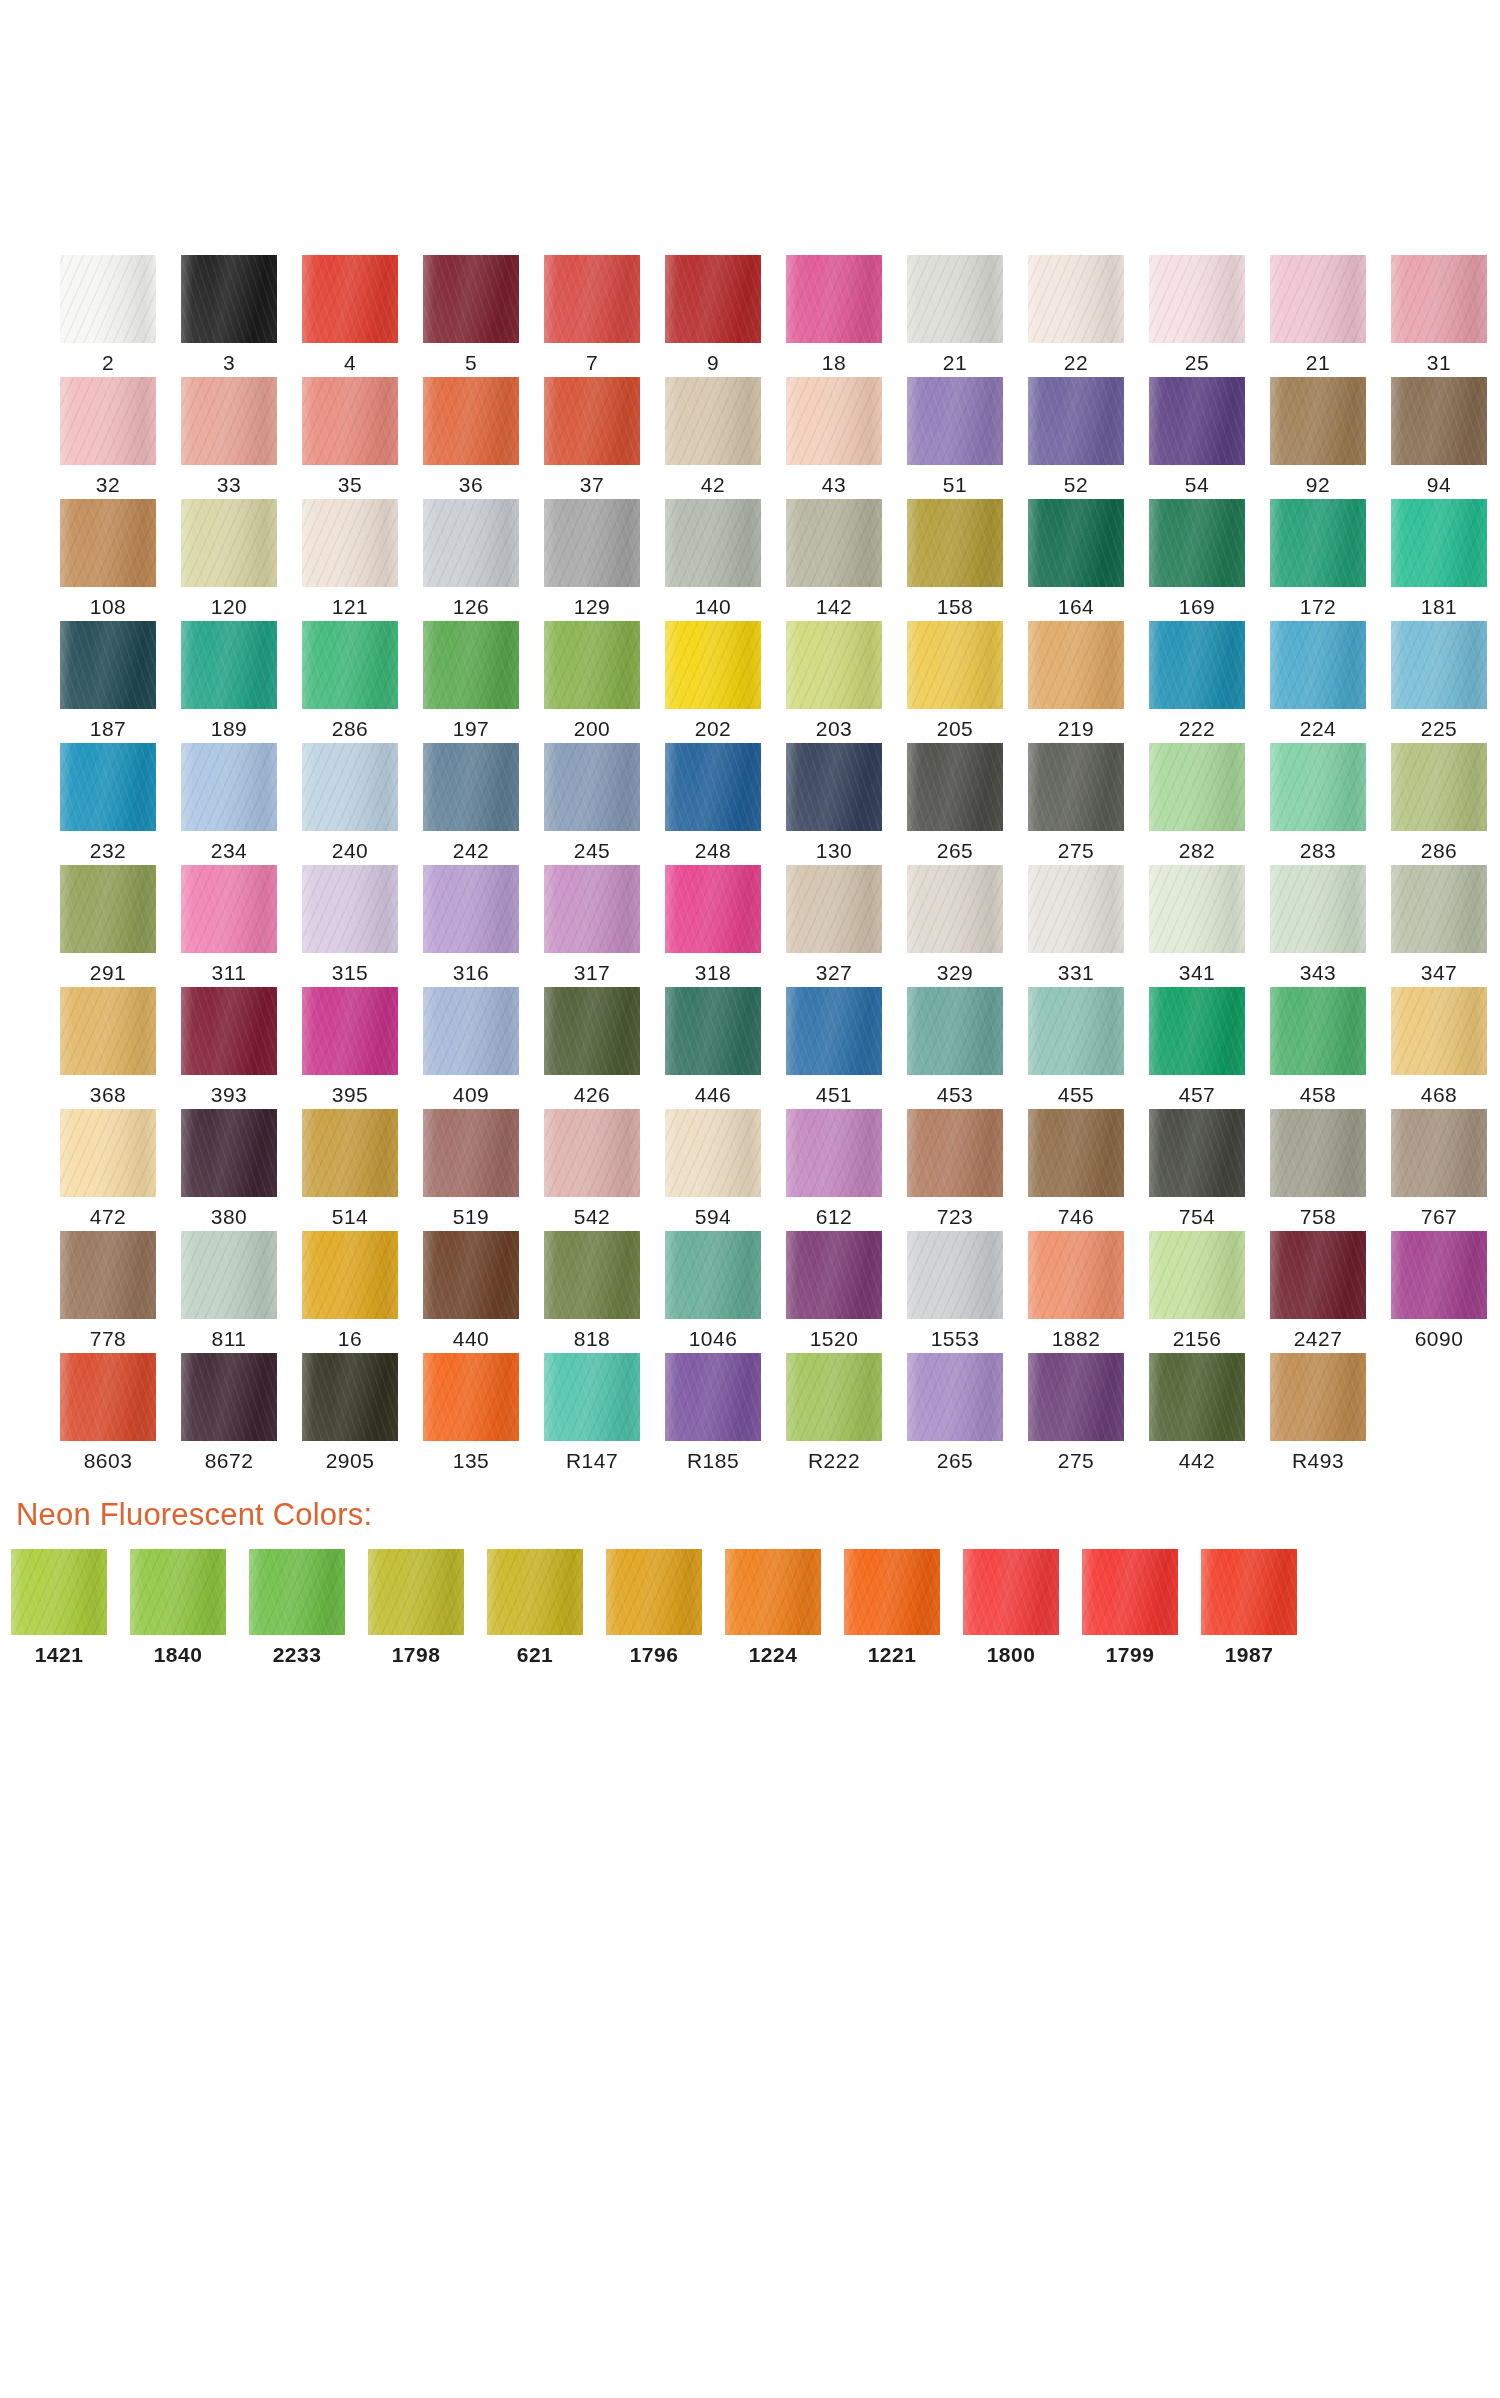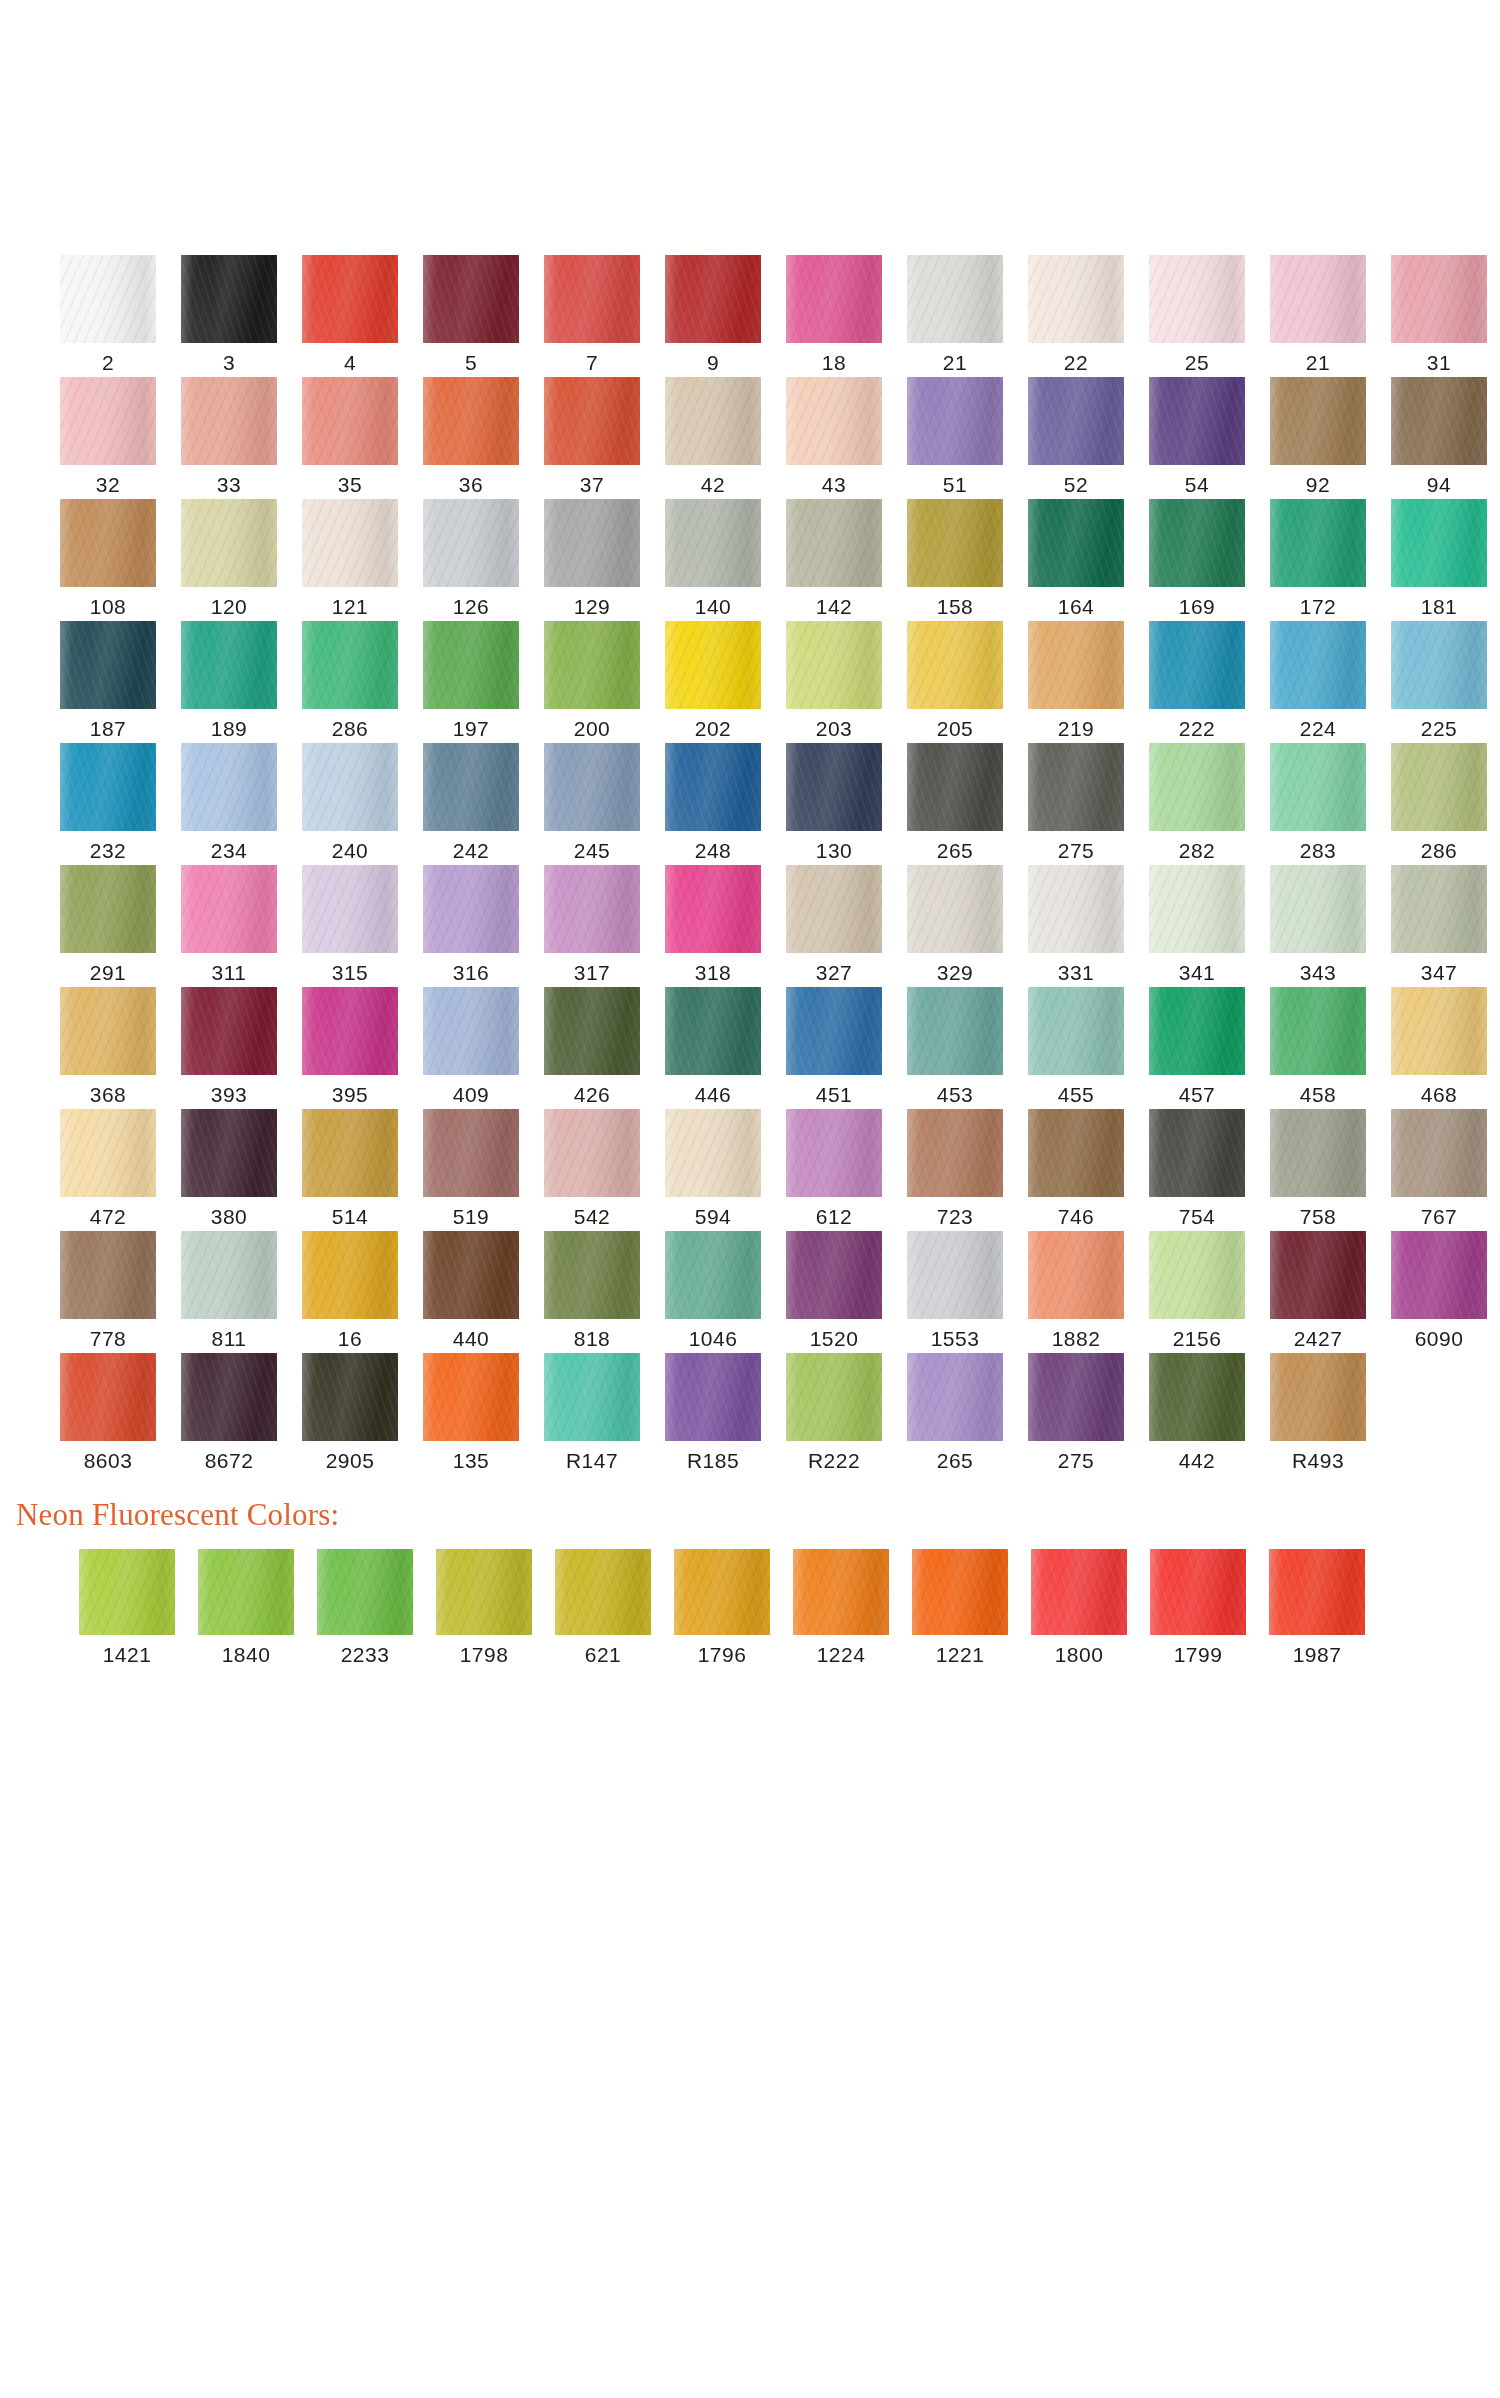--- a/index.html
+++ b/index.html
@@ -120,28 +120,28 @@
     font-size: 21px;
     color: #1d1d1d;
     letter-spacing: 0.5px;
     line-height: 1;
     white-space: nowrap;
   }
 
   
   .neon-heading {
     margin: 26px 0 16px 16px;
-    font-family: Liberation Serif, serif;
+    font-family: Liberation Sans, sans-serif;
     font-size: 31px;
     color: #e1622c;
     letter-spacing: 0.2px;
   }
   .neon-row {
     display: flex;
-    padding-left: 68px;
+    font-weight: bold;
   }
   .neon-row .cell { width: 118px; }
   .neon-row .swatch { width: 96px; height: 86px; }
 </style>
 </head>
 <body>
 
 <div class="page">
 
   <div class="header">

